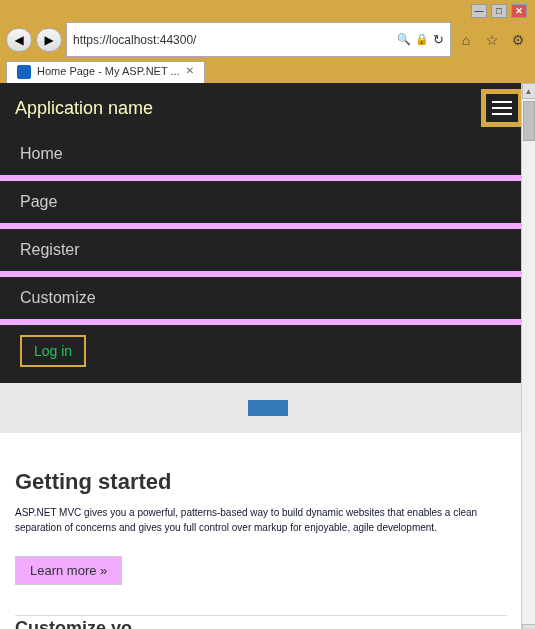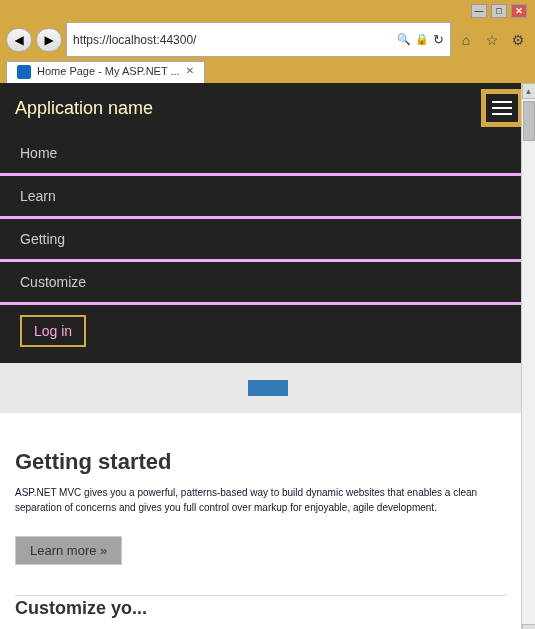--- a/index.html
+++ b/index.html
@@ -180,22 +180,22 @@
 
     
     .dropdown-menu {
       background: #222;
       padding: 0;
     }
 
     .menu-item {
       padding: 12px 20px;
       color: #ccc;
-      font-size: 14px;
-      border-bottom: 3px solid #f0abfc;
+      font-size: 16px;
+      border-bottom: 6px solid #f0abfc;
       cursor: pointer;
     }
 
     .menu-item.login {
       border: 2px solid #d4a843;
       margin: 4px 10px;
       padding: 8px 10px;
       display: inline-block;
     }
 
@@ -237,21 +237,21 @@
 
     .section-text {
       font-size: 10px;
       color: #0f172a;
       line-height: 1.5;
       margin-bottom: 21px;
     }
 
     .learn-more-btn {
       border: 1px solid #ccc;
-      background: #a3a3a3;
+      background: #f0abfc;
       padding: 6px 14px;
       font-size: 13px;
       cursor: pointer;
       color: #333;
     }
 
     .scrollbar {
       position: absolute;
       right: 0;
       top: 0;
@@ -364,30 +364,30 @@
       <div class="hamburger-line"></div>
       <div class="hamburger-line"></div>
     </button>
   </div>
 
   <div class="dropdown-menu">
     <div class="menu-item">
       <span>Home</span>
     </div>
     <div class="menu-item">
-      <span>Learn</span>
+      <span>Page</span>
     </div>
     <div class="menu-item">
-      <span>Getting</span>
+      <span>Register</span>
     </div>
     <div class="menu-item">
       <span>Customize</span>
     </div>
     <div class="login-wrapper">
-      <div class="menu-item login" style="border: 2px solid #d4a843; display:inline-block; padding: 6px 12px; color:#f9a8d4; font-size:14px; cursor:pointer;">
+      <div class="menu-item login" style="border: 2px solid #d4a843; display:inline-block; padding: 6px 12px; color:#22c55e; font-size:14px; cursor:pointer;">
         <span>Log in</span>
       </div>
     </div>
   </div>
 
   <div class="hero-placeholder">
     <button class="hero-btn"></button>
   </div>
 
   <div class="page-body" style="padding-right: 11px;">

